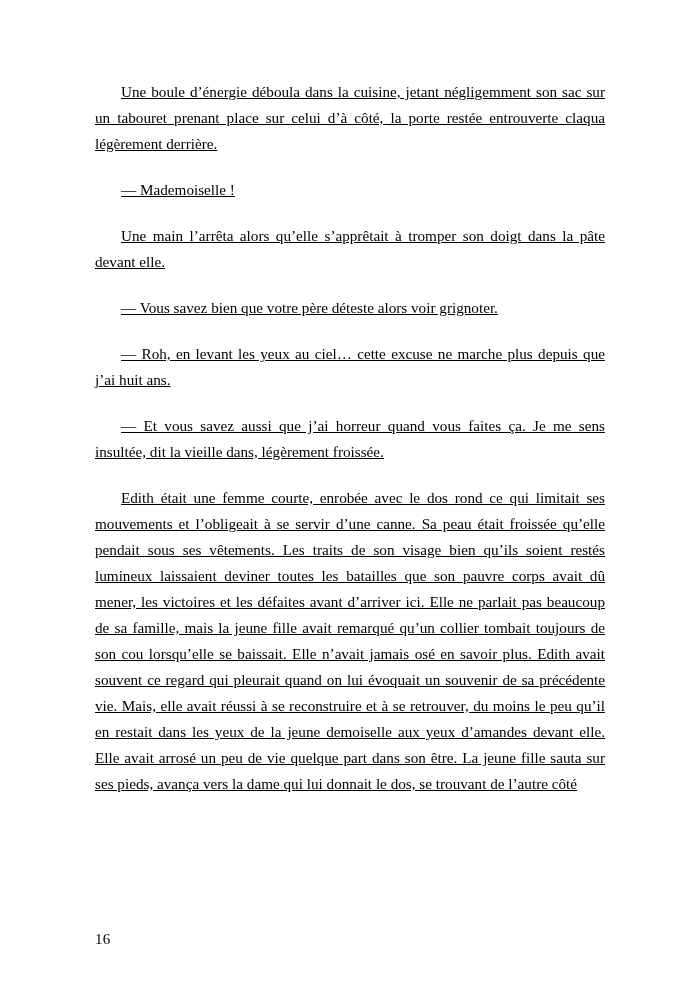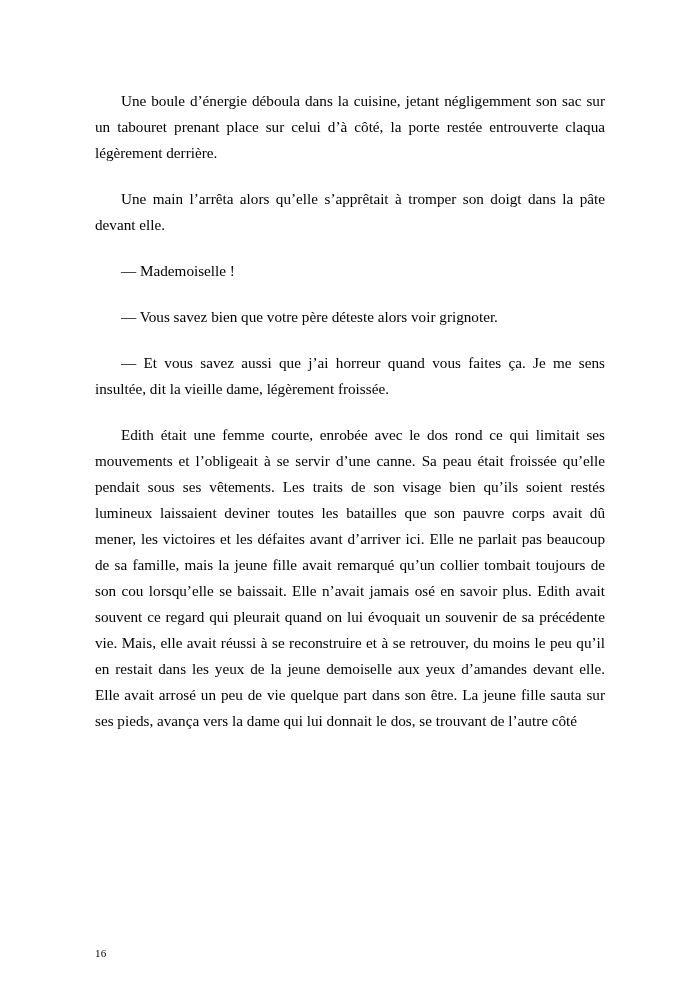--- a/index.html
+++ b/index.html
@@ -18,52 +18,54 @@
     position: absolute;
     left: 0;
     top: 0;
     width: 700px;
     height: 992px;
     box-sizing: border-box;
     padding: 72px 95px 40px 95px;
   }
   .body-text {
     width: 510px;
-    margin: 16px auto;
+    margin: 7px auto;
+    text-decoration: underline;
   }
   p.para {
     margin: 0 0 0 0;
     font-size: 15.2px;
     line-height: 26px;
     text-align: justify;
     text-justify: inter-word;
     text-indent: 26px;
     hyphens: none;
   }
   p.para + p.para {
     margin-top: 20px;
   }
   p.dialogue {
     text-indent: 26px;
   }
   .page-number {
     position: absolute;
     left: 95px;
-    bottom: 33px;
-    font-size: 11px;
+    bottom: 44px;
+    font-size: 15px;
     font-family: "Liberation Serif", serif;
     letter-spacing: 0.2px;
   }
 </style>
 </head>
 <body>
 
 <div class="page">
   <div class="body-text">
     <p class="para">Une boule d’énergie débou­la dans la cuisine, jetant négligemment son sac sur un tabouret prenant place sur celui d’à côté, la porte restée entrouverte claqua légèrement derrière.</p>
+    <p class="para dialogue">— Mademoiselle !</p>
     <p class="para">Une main l’arrêta alors qu’elle s’apprêtait à tromper son doigt dans la pâte devant elle.</p>
-    <p class="para dialogue">— Mademoiselle !</p>
     <p class="para dialogue">— Vous savez bien que votre père déteste alors voir grignoter.</p>
-    <p class="para dialogue">— Et vous savez aussi que j’ai horreur quand vous faites ça. Je me sens insultée, dit la vieille dame, légèrement froissée.</p>
+    <p class="para dialogue">— Roh, en levant les yeux au ciel… cette excuse ne marche plus depuis que j’ai huit ans.</p>
+    <p class="para dialogue">— Et vous savez aussi que j’ai horreur quand vous faites ça. Je me sens insultée, dit la vieille dans, légèrement froissée.</p>
     <p class="para">Edith était une femme courte, enrobée avec le dos rond ce qui limitait ses mouvements et l’obligeait à se servir d’une canne. Sa peau était froissée qu’elle pendait sous ses vêtements. Les traits de son visage bien qu’ils soient restés lumineux laissaient deviner toutes les batailles que son pauvre corps avait dû mener, les victoires et les défaites avant d’arriver ici. Elle ne parlait pas beaucoup de sa famille, mais la jeune fille avait remarqué qu’un collier tombait toujours de son cou lorsqu’elle se baissait. Elle n’avait jamais osé en savoir plus. Edith avait souvent ce regard qui pleurait quand on lui évoquait un souvenir de sa précédente vie. Mais, elle avait réussi à se reconstruire et à se retrouver, du moins le peu qu’il en restait dans les yeux de la jeune demoiselle aux yeux d’amandes devant elle. Elle avait arrosé un peu de vie quelque part dans son être. La jeune fille sauta sur ses pieds, avança vers la dame qui lui donnait le dos, se trouvant de l’autre côté</p>
   </div>
   <div class="page-number">16</div>
 </div>
 
 </body></html>

